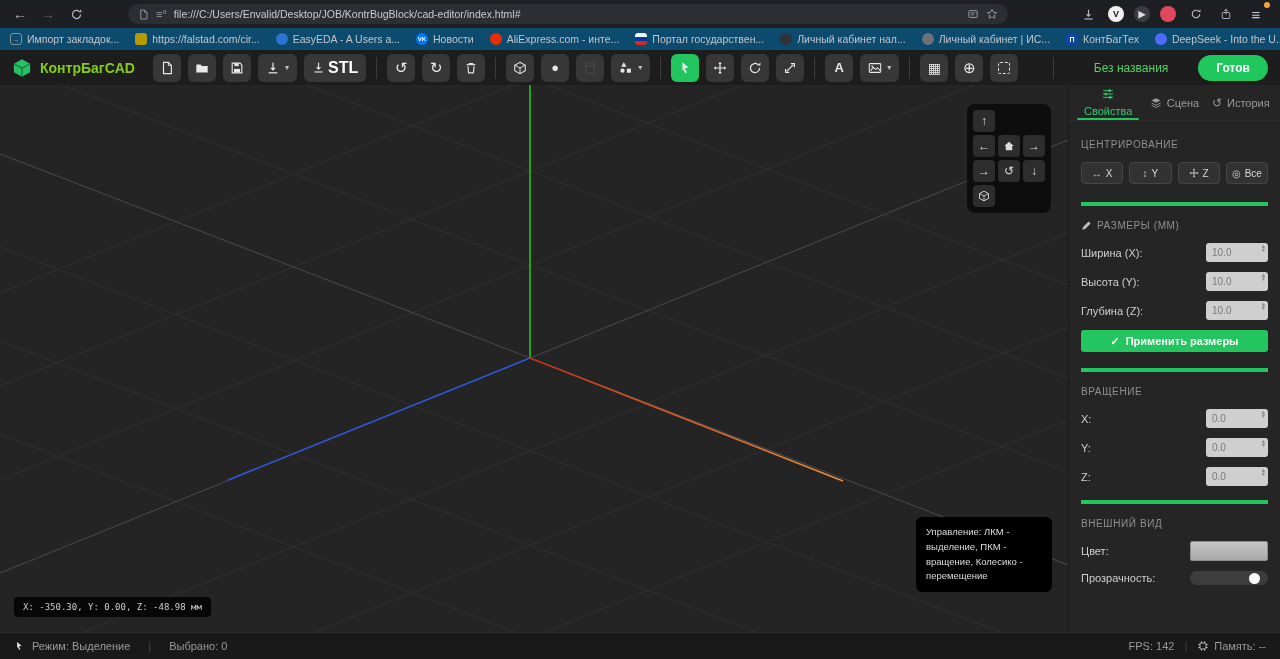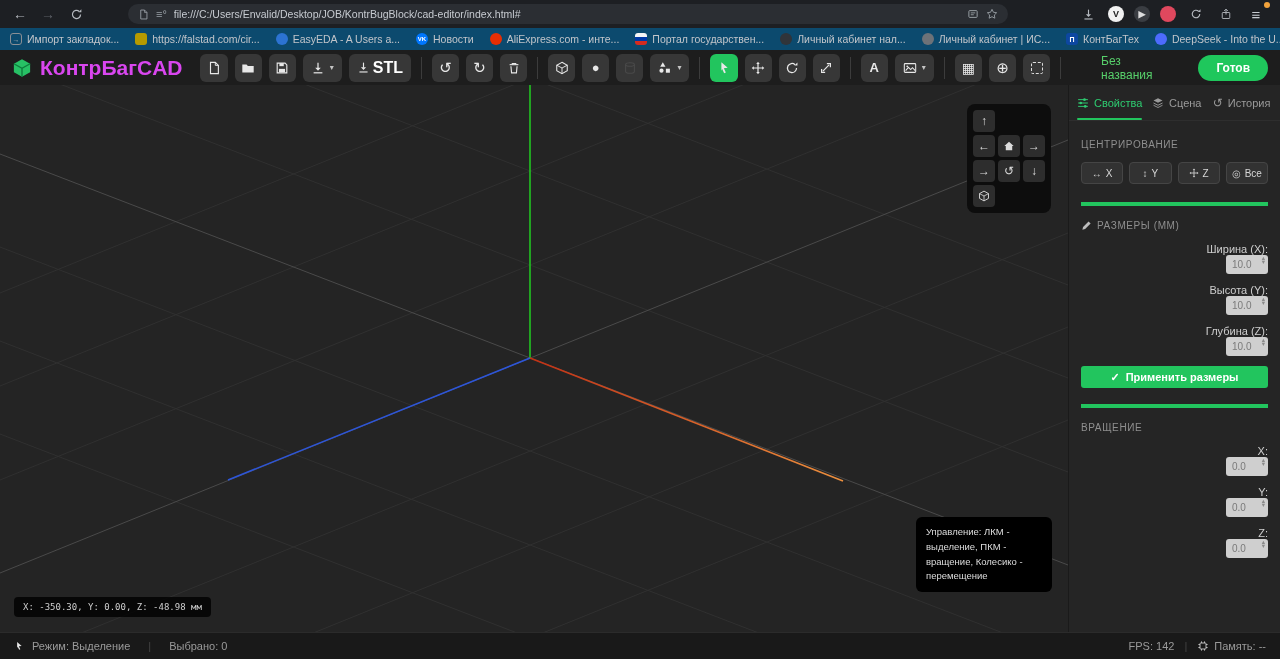--- a/index.html
+++ b/index.html
@@ -31,21 +31,21 @@
   .fav-ali { background:#e62e04; border-radius:50%; }
   .fav-flag { background:linear-gradient(180deg,#f5f5f5 33%,#0039a6 33%,#0039a6 66%,#d52b1e 66%); }
   .fav-nalog { background:#30343a; border-radius:50%; }
   .fav-gear { background:#6d7278; border-radius:50%; }
   .fav-kbt { background:#0d47a1; }
   .fav-ds { background:#4d6bfe; border-radius:50%; }
 
   
   .app-toolbar { height:35px; background:#1d1d1d; display:flex; align-items:center; padding:0 12px; flex:0 0 auto; }
   .logo { display:flex; align-items:center; gap:8px; margin-right:18px; }
-  .logo-name { color:#d946ef; font-size:21px; font-weight:bold; white-space:nowrap;text-align:center; }
+  .logo-name { color:#84cc16; font-size:14px; font-weight:bold; white-space:nowrap;text-align:center; }
   .tb-btn { width:28px; height:28px; background:#373737; border:none; border-radius:6px; display:flex; align-items:center; justify-content:center; color:#e8e8e8; cursor:pointer; margin-right:7px; font-size:13px; }
   .tb-btn svg { display:block; }
   .tb-btn.wide { width:auto; padding:0 8px; gap:3px; }
   .tb-btn.active { background:#22c55e; }
   .tb-sep { width:1px; height:22px; background:#3c3c3c; margin:0 10px 0 3px; flex:0 0 auto; }
   .caret { font-size:8px; color:#c4c4c4; margin-left:2px; }
   .stl-text { font-size:16px; font-weight:bold; color:#fff; }
   .tb-right { margin-left:auto; display:flex; align-items:center; gap:30px; }
   .doc-title { color:#57d06b; font-size:12px; }
   .ready-btn { background:#1fc75c; color:#fff; font-size:12px; font-weight:bold; border:none; border-radius:14px; padding:6px 18px; cursor:pointer; }
@@ -60,32 +60,32 @@
   .nav-btn { background:#2d2d2d; border:none; border-radius:4px; color:#dcdcdc; font-size:12px; display:flex; align-items:center; justify-content:center; cursor:pointer; }
   .nav-empty { visibility:hidden; }
 
   .coords-box { position:absolute; left:14px; bottom:15px; background:rgba(0,0,0,0.8); border-radius:4px; padding:5px 9px; color:#cfcfcf; font-family:"DejaVu Sans Mono", monospace; font-size:9px; white-space:nowrap; }
   .hint-box { position:absolute; right:16px; bottom:40px; width:136px; background:#000; border-radius:6px; padding:8px 10px; color:#ddd; font-size:9.5px; line-height:1.55; }
 
   
   .sidebar { width:212px; background:#252525; border-left:1px solid #1a1a1a; display:flex; flex-direction:column; flex:0 0 auto; }
   .tabs { height:36px; display:flex; align-items:stretch; border-bottom:1px solid #2e2e2e; padding:0 8px; gap:4px; }
   .tab { flex:1; display:flex; align-items:center; justify-content:center; gap:5px; color:#9a9a9a; font-size:11px; position:relative; cursor:pointer; }
-  .tab.active { color:#2ecc71; }
+  .tab.active { color:#2ecc71;flex-direction:column; }
   .tab.active::after { content:""; position:absolute; left:0; right:0; bottom:0; height:2px; background:#22c55e; border-radius:1px; }
   .panel { padding:4px 12px 12px; overflow:hidden; }
   .section { padding:14px 0 4px; }
   .section + .section { border-top:4px solid #22c55e; }
   .sec-title { color:#8f8f8f; font-size:10px; letter-spacing:0.6px; margin-bottom:12px; display:flex; align-items:center; gap:5px; }
   .btn-row { display:flex; gap:6px; margin-bottom:14px; }
   .mini-btn { flex:1; height:22px; background:#323232; border:1px solid #454545; border-radius:4px; color:#d6d6d6; font-size:10px; display:flex; align-items:center; justify-content:center; gap:4px; cursor:pointer; }
   .mini-ico { font-size:10px; color:#cfcfcf; display:flex; align-items:center; }
-  .row { display:flex; align-items:flex-end; justify-content:space-between; margin-bottom:10px;flex-direction:column; }
+  .row { display:flex; align-items:center; justify-content:space-between; margin-bottom:10px; }
   .row-label { color:#cfcfcf; font-size:11px; }
-  .num-wrap { position:relative; width:42px; height:19px; background:#cfcfcf; border-radius:3px; display:flex; align-items:center; padding:0 14px 0 6px; }
+  .num-wrap { position:relative; width:62px; height:19px; background:#cfcfcf; border-radius:3px; display:flex; align-items:center; padding:0 14px 0 6px; }
   .num-wrap input { width:100%; border:none; background:transparent; color:#7a7a7a; font-size:10px; font-family:"Liberation Sans", sans-serif; outline:none; }
   .spin { position:absolute; right:3px; top:1px; display:flex; flex-direction:column; line-height:0.55; color:#8a8a8a; font-size:6.5px; cursor:pointer; }
   .apply-btn { width:100%; height:22px; background:#22c55e; border:none; border-radius:3px; color:#fff; font-size:11px; font-weight:bold; display:flex; align-items:center; justify-content:center; gap:6px; cursor:pointer; margin:4px 0 12px; }
   .swatch { width:78px; height:20px; border-radius:2px; background:linear-gradient(#c4c4c4,#a9a9a9); border:1px solid #8d8d8d; cursor:pointer; }
   .opacity-slider { position:relative; width:78px; height:14px; background:#3d3d3d; border-radius:7px; cursor:pointer; }
   .opacity-knob { position:absolute; top:1.5px; left:59px; width:11px; height:11px; border-radius:50%; background:#fff; }
 
   
   .status-bar { height:27px; background:#191919; border-top:1px solid #2b2b2b; display:flex; align-items:center; padding:0 14px; color:#9a9a9a; font-size:11px; flex:0 0 auto; }
   .sb-group { display:flex; align-items:center; gap:8px; }
@@ -558,20 +558,33 @@
           </div>
           <div class="row">
             <span class="row-label">Z:</span>
             <span class="num-wrap">
                 <input readonly="" value="0.0" style="">
                 <span class="spin">▴<br>▾</span>
               </span>
           </div>
         </div>
 
+        <div class="section">
+          <div class="sec-title">ВНЕШНИЙ ВИД</div>
+          <div class="row">
+            <span class="row-label">Цвет:</span>
+            <span class="swatch"></span>
+          </div>
+          <div class="row">
+            <span class="row-label">Прозрачность:</span>
+            <span class="opacity-slider">
+                <span class="opacity-knob"></span>
+              </span>
+          </div>
+        </div>
 
       </div>
     </div>
   </div>
 
   <div class="status-bar">
     <div class="sb-group">
       <span class="sb-ico">
           <svg width="10" height="10" style="color:#e8e8e8">
             <use href="#i-cursor"></use>

